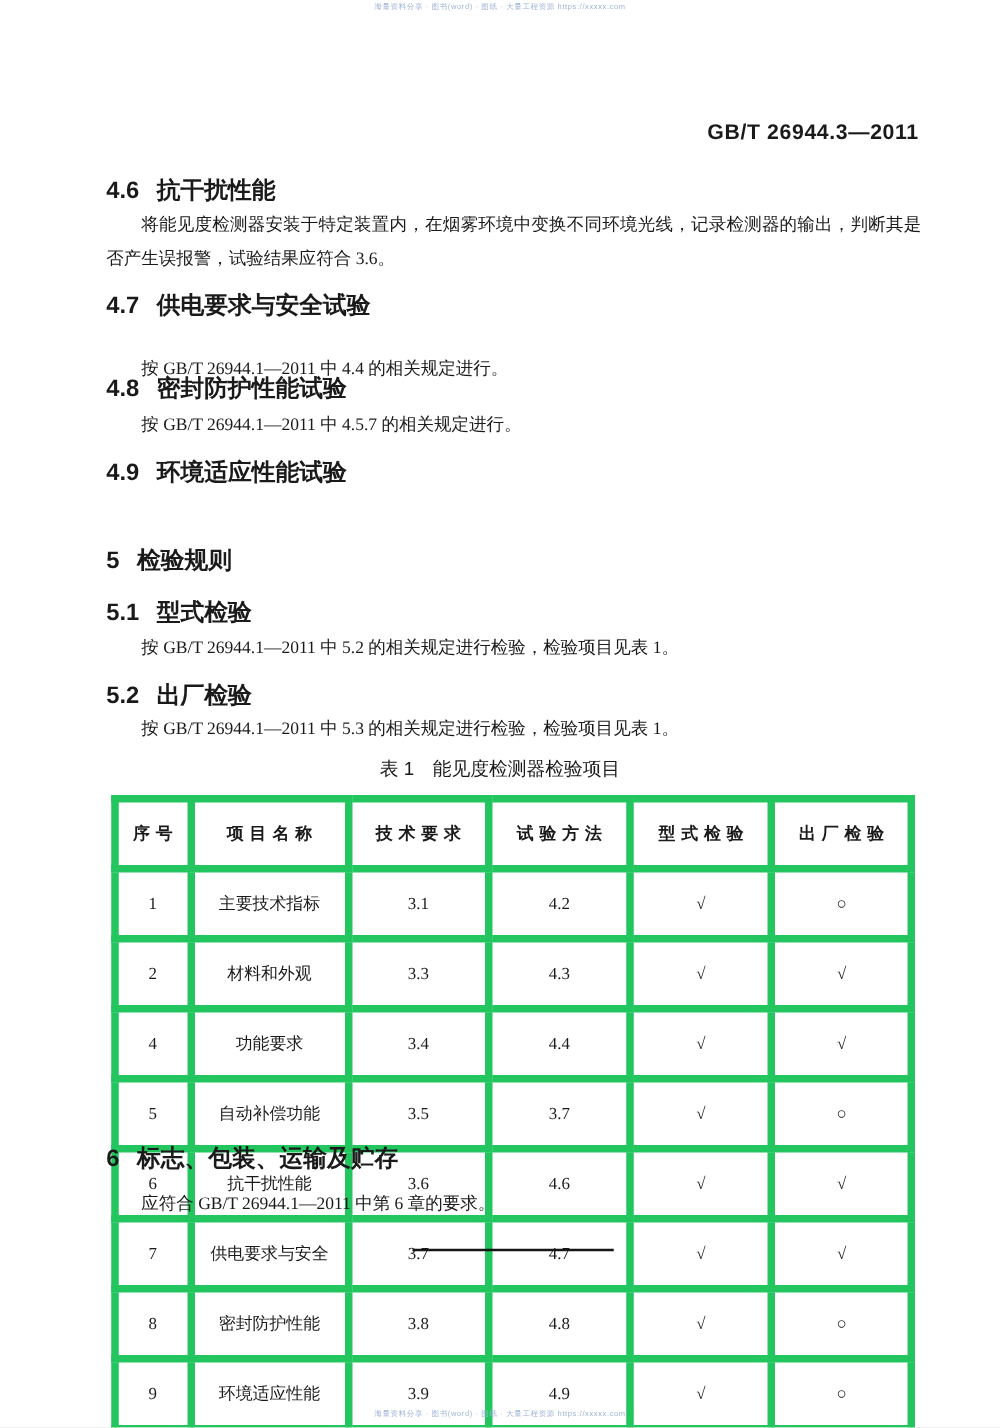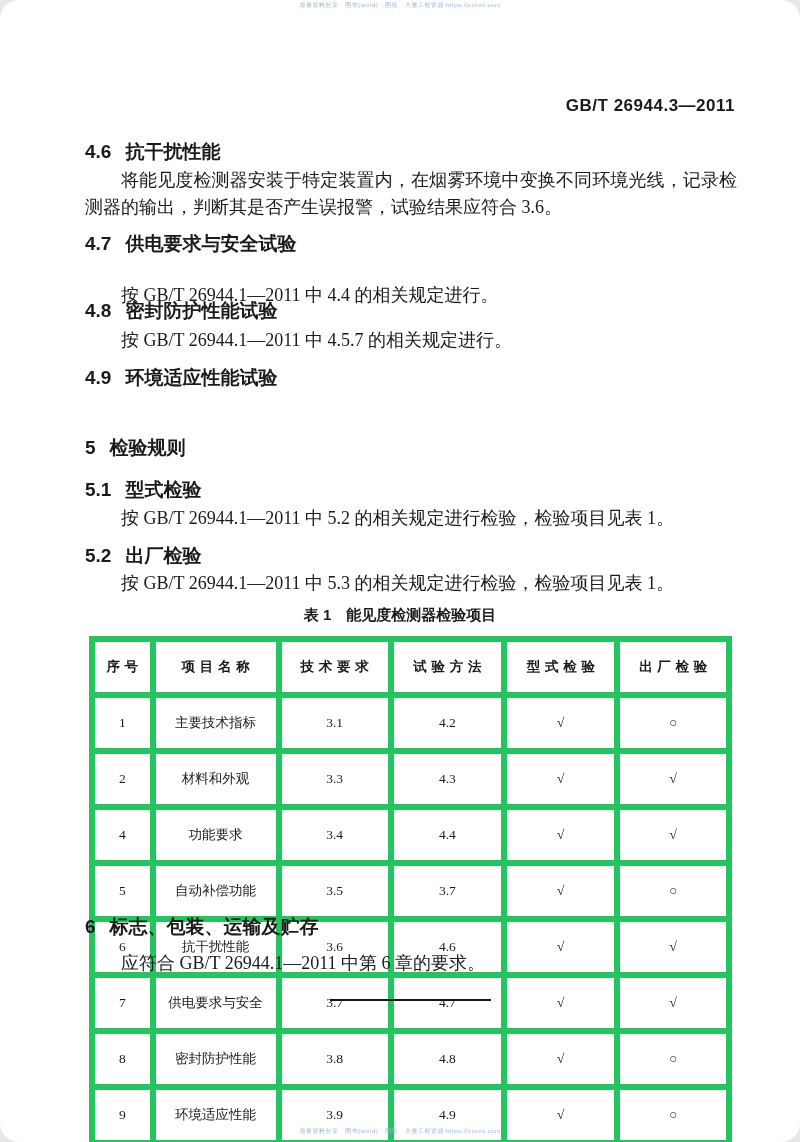--- a/index.html
+++ b/index.html
@@ -2,21 +2,20 @@
 <html><head>
 <meta charset="utf-8">
 <style>
   * { margin:0; padding:0; box-sizing:border-box; }
   html,body { background:#e8e8e8; }
   .page {
     position:relative; width:800px; height:1142px; background:#ffffff;
     margin:0 auto; overflow:hidden;
     font-family:"Liberation Serif","DejaVu Serif",serif;
     color:#1a1a1a;
-    border-radius:19px;
   }
   .watermark {
     position:absolute; left:0; right:0; text-align:center;
     font-size:6px; color:#9db4d6; letter-spacing:0.5px;
     font-family:"Liberation Sans","DejaVu Sans",sans-serif;
   }
   .wm-top { top:1px; }
   .wm-bottom { top:1127px; }
   .doc-code {
     position:absolute; top:96px; right:65px;
@@ -24,26 +23,26 @@
     font-family:"Liberation Sans","DejaVu Sans",sans-serif;
   }
   .sec-head {
     position:absolute; left:85px;
     font-size:19px; font-weight:bold;
     font-family:"Liberation Sans","DejaVu Sans",sans-serif;
   }
   .sec-head .sec-num { margin-right:14px; }
   .sec-body {
     position:absolute; left:85px; width:652px;
-    font-size:18px; line-height:27px; text-indent:2em;
+    font-size:14px; line-height:27px; text-indent:2em;
     text-align:justify;
   }
   .table-caption {
     position:absolute; top:606px; left:0; right:0; text-align:center;
-    font-size:15px; font-weight:bold;
+    font-size:15px; font-weight:normal;
     font-family:"Liberation Sans","DejaVu Sans",sans-serif;
   }
   table.inspection {
     position:absolute; top:636px; left:89px; width:643px;
     border-collapse:collapse; table-layout:fixed;
     font-size:13.5px;
   }
   table.inspection col.c0 { width:9.5%; }
   table.inspection col.c1 { width:19.8%; }
   table.inspection col.c2 { width:17.6%; }

